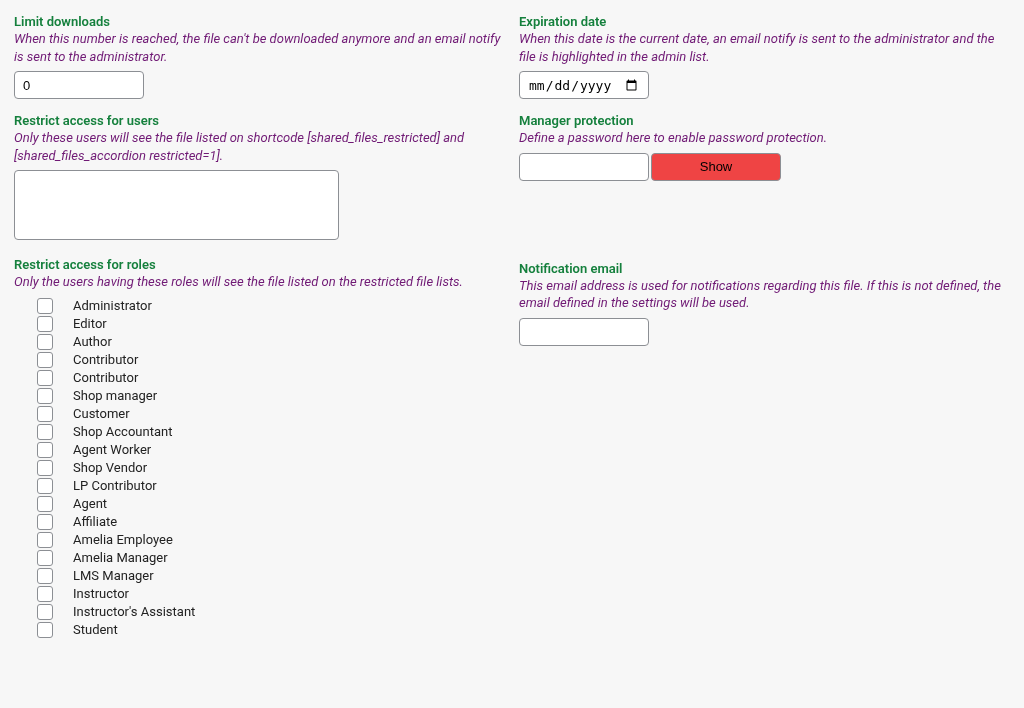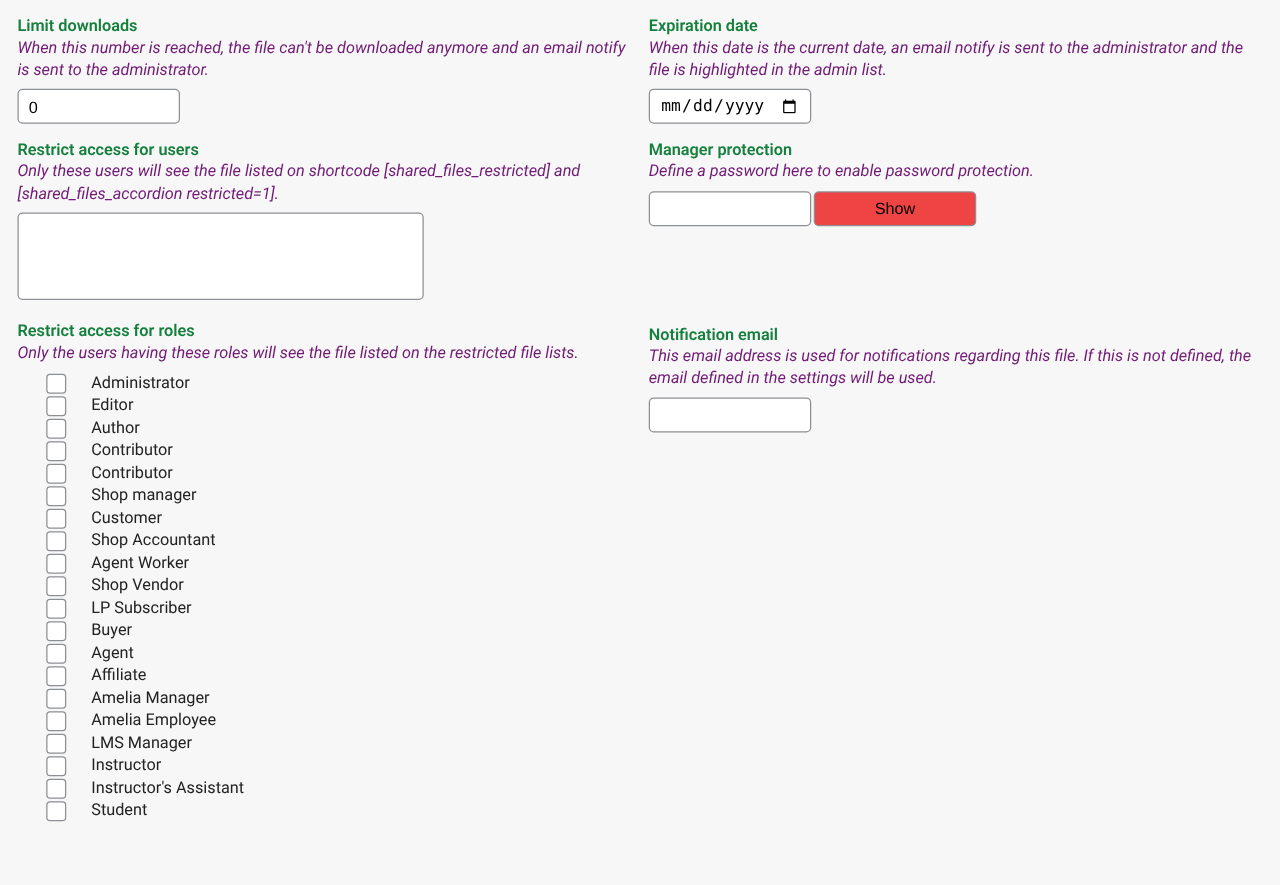--- a/index.html
+++ b/index.html
@@ -149,41 +149,37 @@
           <div class="role-row">
             <span class="chk"></span>
             <span>Agent Worker</span>
           </div>
           <div class="role-row">
             <span class="chk"></span>
             <span>Shop Vendor</span>
           </div>
           <div class="role-row">
             <span class="chk"></span>
-            <span>LP Subscriber</span>
-          </div>
-          <div class="role-row">
-            <span class="chk"></span>
-            <span>Buyer</span>
+            <span>LP Contributor</span>
           </div>
           <div class="role-row">
             <span class="chk"></span>
             <span>Agent</span>
           </div>
           <div class="role-row">
             <span class="chk"></span>
             <span>Affiliate</span>
           </div>
           <div class="role-row">
             <span class="chk"></span>
+            <span>Amelia Employee</span>
+          </div>
+          <div class="role-row">
+            <span class="chk"></span>
             <span>Amelia Manager</span>
-          </div>
-          <div class="role-row">
-            <span class="chk"></span>
-            <span>Amelia Employee</span>
           </div>
           <div class="role-row">
             <span class="chk"></span>
             <span>LMS Manager</span>
           </div>
           <div class="role-row">
             <span class="chk"></span>
             <span>Instructor</span>
           </div>
           <div class="role-row">

